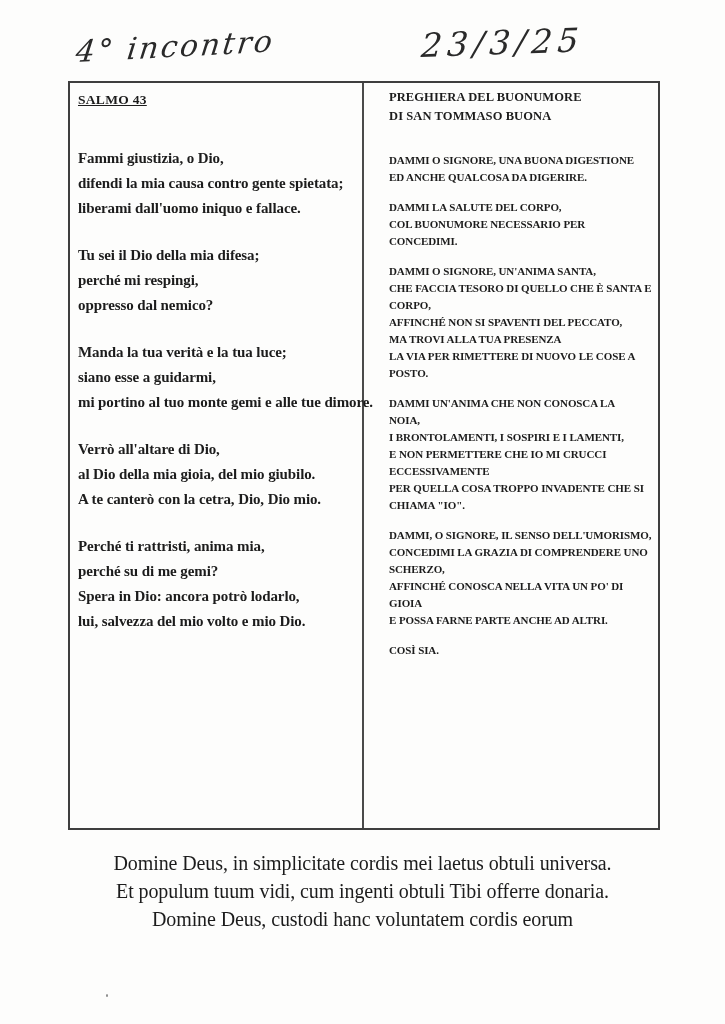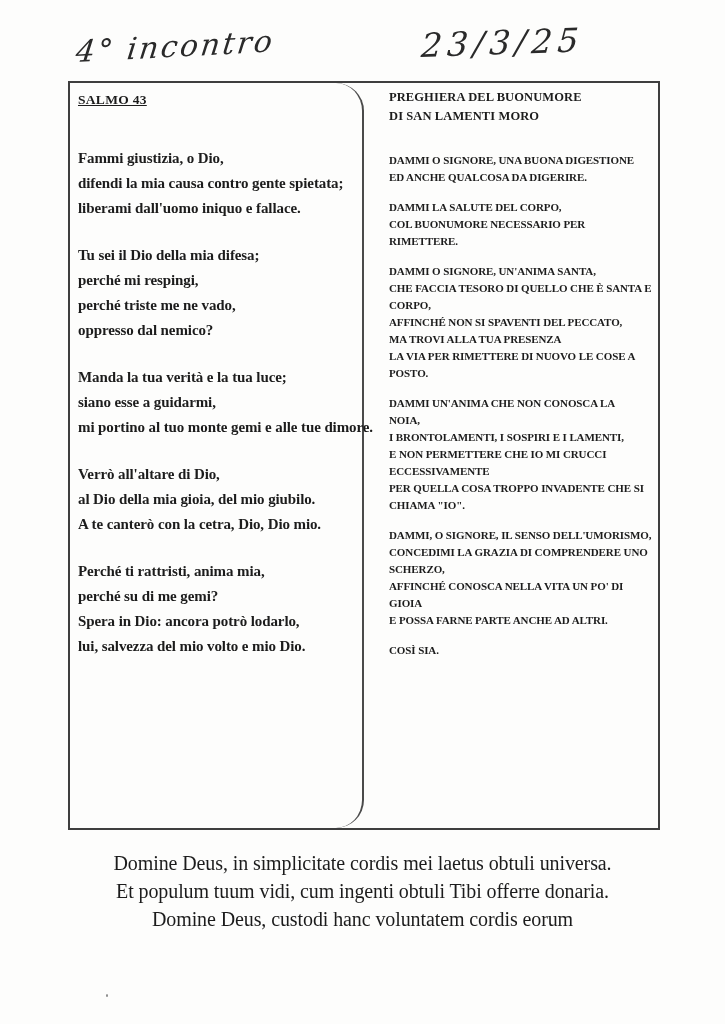--- a/index.html
+++ b/index.html
@@ -57,21 +57,20 @@
     height: 749px;
     border: 2px solid #3e3e3e;
     box-sizing: border-box;
     display: flex;
     background: transparent;
     z-index: 1;
   }
   .col {
     box-sizing: border-box;
     overflow: visible;
-    border-radius: 28px;
   }
   .col-left {
     width: 294px;
     border-right: 2px solid #4a4a4a;
     padding: 7px 4px 0 8px;
   }
   .col-right {
     flex: 1;
     padding: 5px 4px 0 25px;
   }
@@ -165,50 +164,49 @@
 
     <div class="col col-left">
       <div class="psalm-title">SALMO 43</div>
       <div class="psalm-lines">
           <div class="line">Fammi giustizia, o Dio,</div>
           <div class="line">difendi la mia causa contro gente spietata;</div>
           <div class="line">liberami dall'uomo iniquo e fallace.</div>
           <div class="line blank"></div>
           <div class="line">Tu sei il Dio della mia difesa;</div>
           <div class="line">perché mi respingi,</div>
-          <div class="line">perché triste me ne vado,</div>
           <div class="line">oppresso dal nemico?</div>
           <div class="line blank"></div>
           <div class="line">Manda la tua verità e la tua luce;</div>
           <div class="line">siano esse a guidarmi,</div>
           <div class="line">mi portino al tuo monte gemi e alle tue dimore.</div>
           <div class="line blank"></div>
           <div class="line">Verrò all'altare di Dio,</div>
           <div class="line">al Dio della mia gioia, del mio giubilo.</div>
           <div class="line">A te canterò con la cetra, Dio, Dio mio.</div>
           <div class="line blank"></div>
           <div class="line">Perché ti rattristi, anima mia,</div>
           <div class="line">perché su di me gemi?</div>
           <div class="line">Spera in Dio: ancora potrò lodarlo,</div>
           <div class="line">lui, salvezza del mio volto e mio Dio.</div>
         </div>
     </div>
 
     <div class="col col-right">
       <div class="prayer-title">
           <div class="line">PREGHIERA DEL BUONUMORE</div>
-          <div class="line">DI SAN LAMENTI MORO</div>
+          <div class="line">DI SAN TOMMASO BUONA</div>
         </div>
       <div class="prayer-lines">
           <div class="line">DAMMI O SIGNORE, UNA BUONA DIGESTIONE</div>
           <div class="line">ED ANCHE QUALCOSA DA DIGERIRE.</div>
           <div class="line blank"></div>
           <div class="line">DAMMI LA SALUTE DEL CORPO,</div>
           <div class="line">COL BUONUMORE NECESSARIO PER</div>
-          <div class="line">RIMETTERE.</div>
+          <div class="line">CONCEDIMI.</div>
           <div class="line blank"></div>
           <div class="line">DAMMI O SIGNORE, UN'ANIMA SANTA,</div>
           <div class="line">CHE FACCIA TESORO DI QUELLO CHE È SANTA E</div>
           <div class="line">CORPO,</div>
           <div class="line">AFFINCHÉ NON SI SPAVENTI DEL PECCATO,</div>
           <div class="line">MA TROVI ALLA TUA PRESENZA</div>
           <div class="line">LA VIA PER RIMETTERE DI NUOVO LE COSE A</div>
           <div class="line">POSTO.</div>
           <div class="line blank"></div>
           <div class="line">DAMMI UN'ANIMA CHE NON CONOSCA LA</div>

